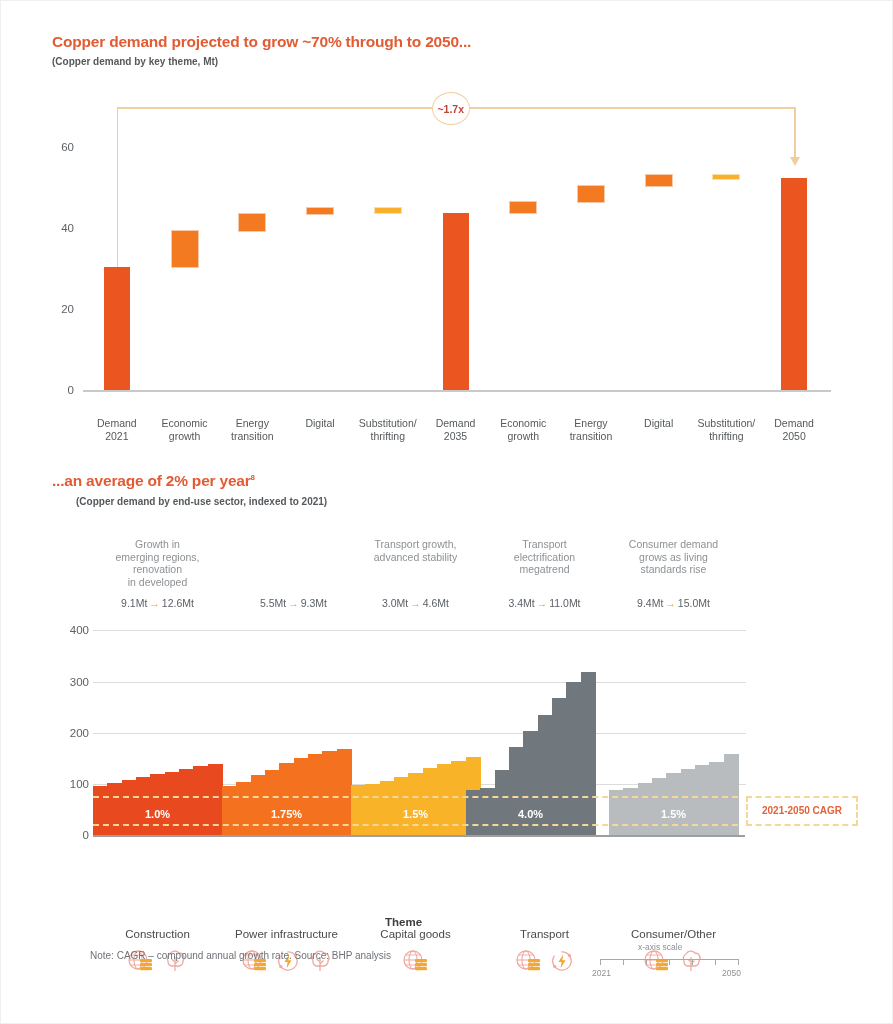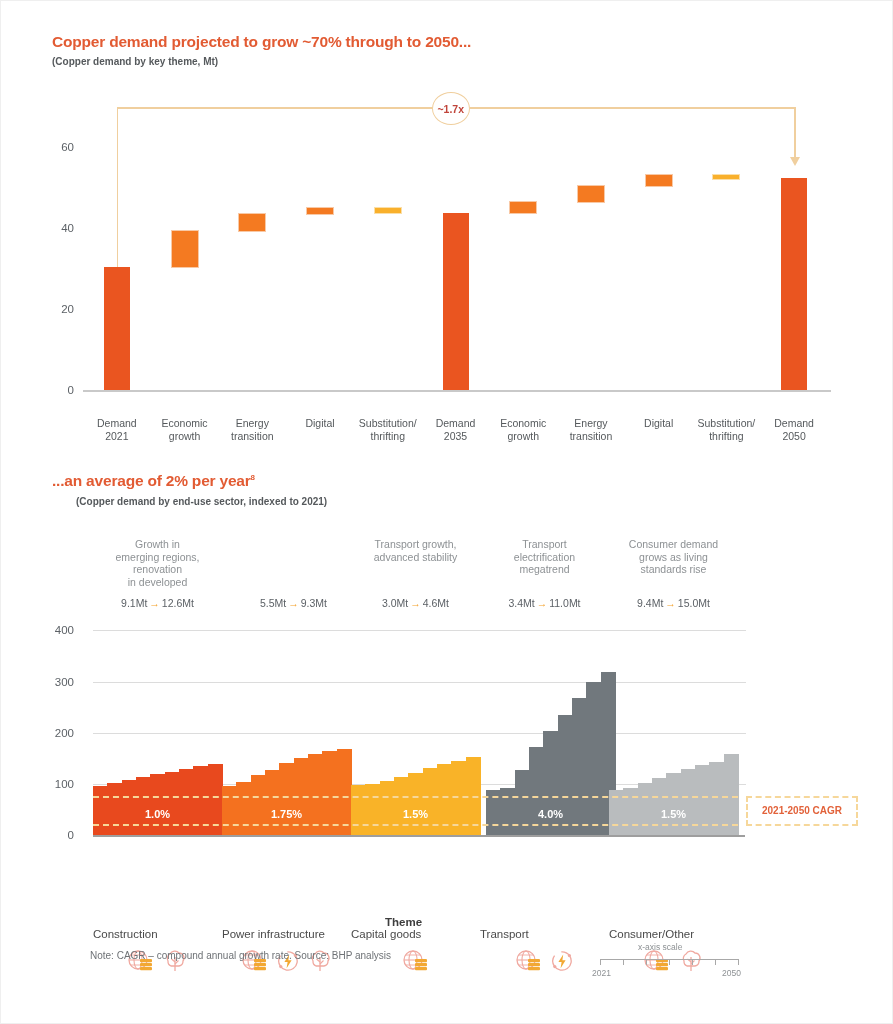--- a/index.html
+++ b/index.html
@@ -69,21 +69,21 @@
 
   
   #sc { position: absolute; left: 0; top: 530px; width: 893px; height: 420px; }
   .sc-plot {
     position: absolute; left: 93px; top: 85px; width: 645px; height: 220px;
   }
   .sc-grid {
     position: absolute; left: 0; right: 0; height: 1px; background: #dcdcdc;
   }
   .sc-ytick {
-    position: absolute; right: 100%; margin-right: 19px;
+    position: absolute; right: 100%; margin-right: 4px;
     font-size: 11.5px; color: #5c6166; transform: translateY(-50%);
     white-space: nowrap;
   }
   .sc-baseline {
     position: absolute; left: 0; top: 220px; width: 652px; height: 1.5px;
     background: #9e9e9e;
   }
   .sc-group { position: absolute; bottom: 0; top: 0; }
   .sc-step { position: absolute; bottom: 0; }
   .sc-cagr {
@@ -95,21 +95,21 @@
     font-size: 10.5px; line-height: 12.5px; color: #8d9194;
     text-align: center; white-space: pre-line;
   }
   .sc-mt {
     position: absolute; top: 78px;
     font-size: 10.5px; color: #5c6166; text-align: center; white-space: nowrap;
   }
   .sc-mt .arw { color: #f4a12a; font-weight: bold; padding: 0 2px; }
   .sc-sector {
     position: absolute; top: 313px;
-    font-size: 11.5px; color: #4a4a4a; text-align: left; white-space: nowrap;
+    font-size: 11.5px; color: #4a4a4a; text-align: center; white-space: nowrap;
   }
   .sc-icons {
     position: absolute; top: 333px; display: flex; gap: 7px;
     justify-content: center; align-items: center;
   }
   .sc-icons svg { display: block; }
 
   
   .cagr-band {
     position: absolute; border-top: 2.5px dashed #f6d79a;
@@ -318,21 +318,21 @@
               <ellipse cx="11" cy="12" rx="4" ry="9" fill="none" stroke="#f0a9a0" stroke-width="1.1"></ellipse>
               <line x1="2" y1="12" x2="20" y2="12" stroke="#f0a9a0" stroke-width="1.1"></line>
               <line x1="3.6" y1="7" x2="18.4" y2="7" stroke="#f0a9a0" stroke-width="0.9"></line>
               <line x1="3.6" y1="17" x2="18.4" y2="17" stroke="#f0a9a0" stroke-width="0.9"></line>
               <rect x="13" y="11" width="12" height="3.2" rx="1" fill="#f2a833"></rect>
               <rect x="13" y="15" width="12" height="3.2" rx="1" fill="#f2a833"></rect>
               <rect x="13" y="19" width="12" height="3.2" rx="1" fill="#f2a833"></rect>
             </svg>
           </span>
         </div>
-        <div class="sc-group" style="left: 393px; width: 129px;">
+        <div class="sc-group" style="left: 373px; width: 129px;">
           <div class="sc-step" style="left: 0px; width: 14.9333px; height: 45.0233px; background: rgb(113, 120, 125);"></div>
           <div class="sc-step" style="left: 14.3333px; width: 14.9333px; height: 47.0698px; background: rgb(113, 120, 125);"></div>
           <div class="sc-step" style="left: 28.6667px; width: 14.9333px; height: 65.4884px; background: rgb(113, 120, 125);"></div>
           <div class="sc-step" style="left: 43px; width: 14.9333px; height: 88px; background: rgb(113, 120, 125);"></div>
           <div class="sc-step" style="left: 57.3333px; width: 14.9333px; height: 104.372px; background: rgb(113, 120, 125);"></div>
           <div class="sc-step" style="left: 71.6667px; width: 14.9333px; height: 119.721px; background: rgb(113, 120, 125);"></div>
           <div class="sc-step" style="left: 86px; width: 14.9333px; height: 137.116px; background: rgb(113, 120, 125);"></div>
           <div class="sc-step" style="left: 100.333px; width: 14.9333px; height: 153.488px; background: rgb(113, 120, 125);"></div>
           <div class="sc-step" style="left: 114.667px; width: 14.9333px; height: 162.698px; background: rgb(113, 120, 125);"></div>
           <div class="sc-cagr" style="top: 192.535px;">4.0%</div>

